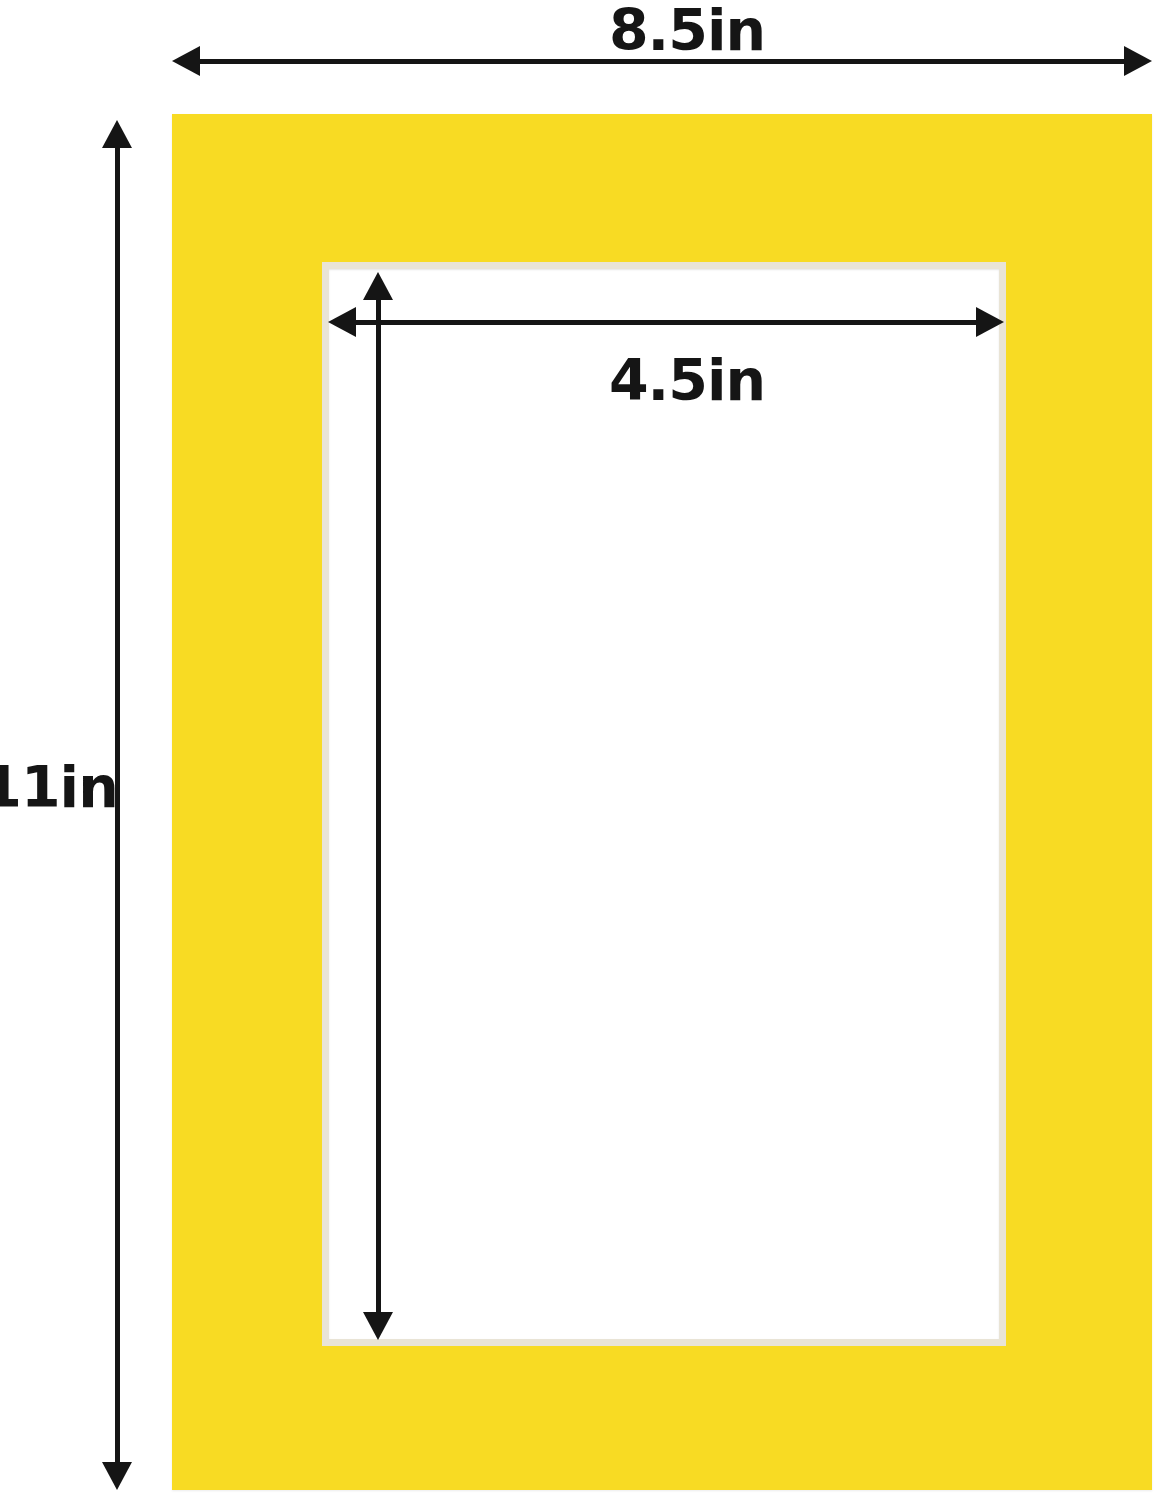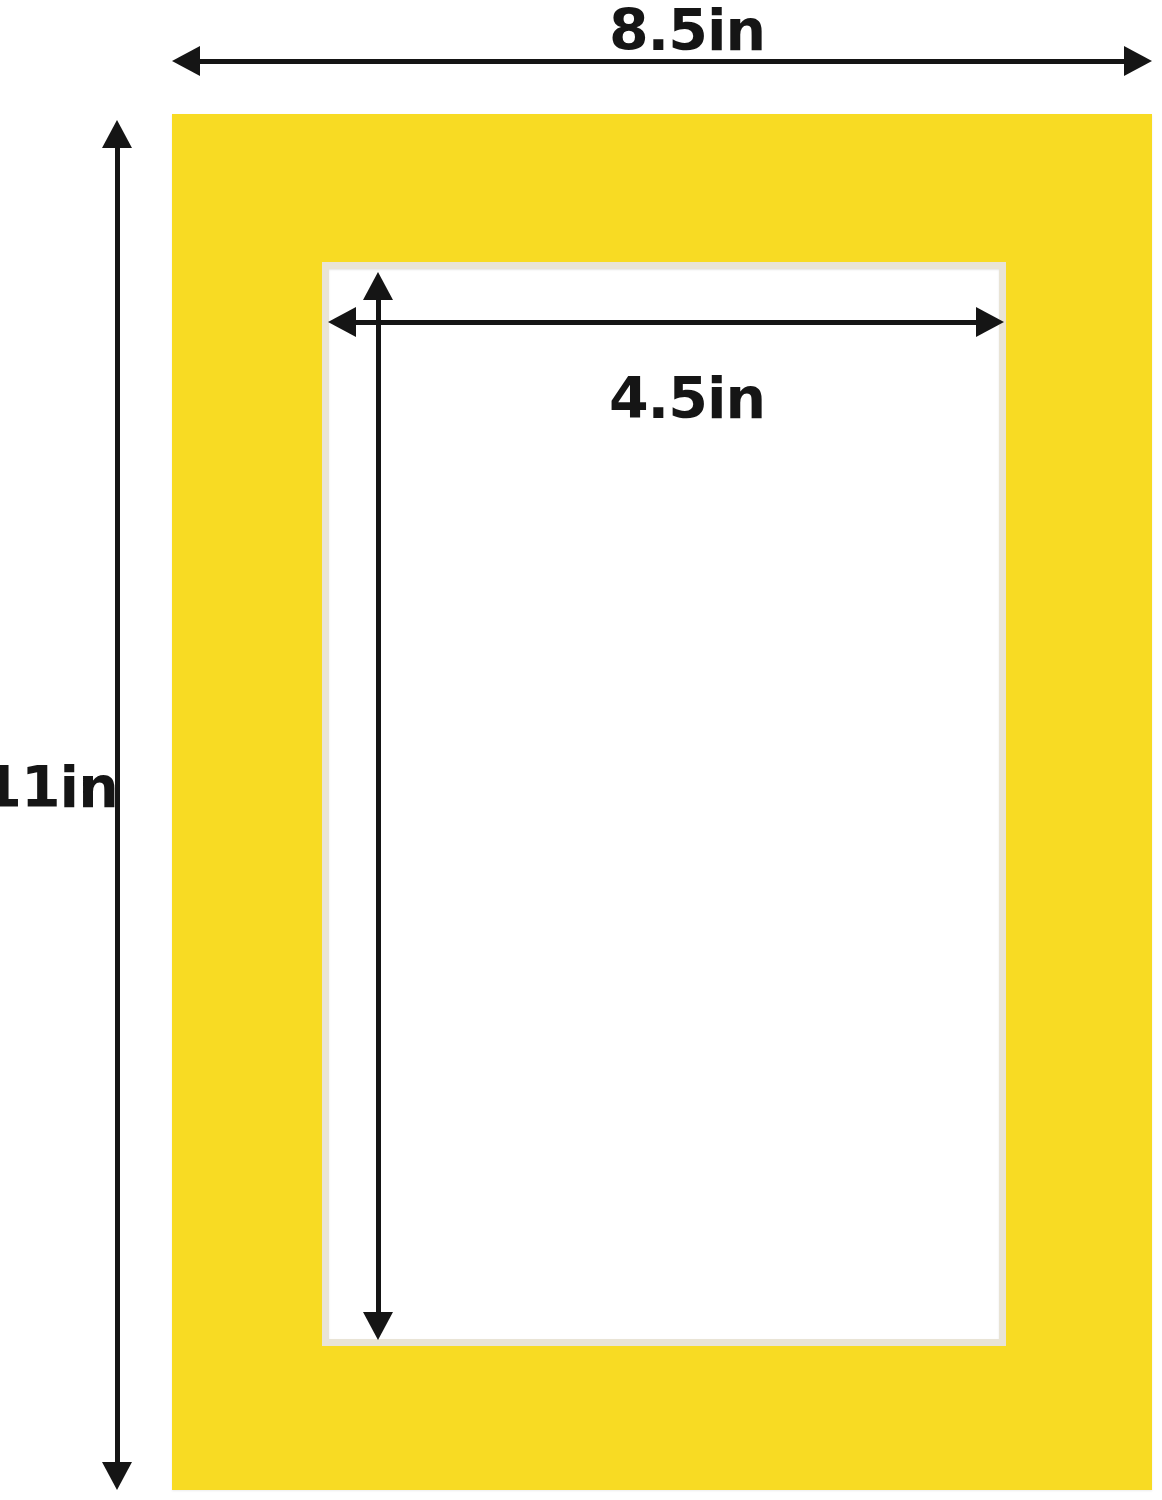--- a/index.html
+++ b/index.html
@@ -47,21 +47,21 @@
     position: absolute;
     color: var(--arrow, #151515);
     font-size: 57px;
     font-weight: bold;
     line-height: 1;
     letter-spacing: -1px;
     white-space: nowrap;
   }
   .label-outer-width  { left: 687px; top: 2px;   transform: translateX(-50%); }
   .label-outer-height { left: 50px;  top: 787px; transform: translate(-50%, -50%); }
-  .label-open-width   { left: 687px; top: 352px; transform: translateX(-50%); margin-top: 18px; }
+  .label-open-width   { left: 687px; top: 352px; transform: translateX(-50%); }
   .label-open-height  { left: 477px; top: 787px; transform: translate(-50%, -50%); }
 
   
   .h-arrow { position: absolute; height: 0; }
   .h-arrow .line {
     position: absolute;
     left: 20px; right: 20px; top: -2.5px;
     height: 5px;
     background: var(--arrow, #151515);
   }

